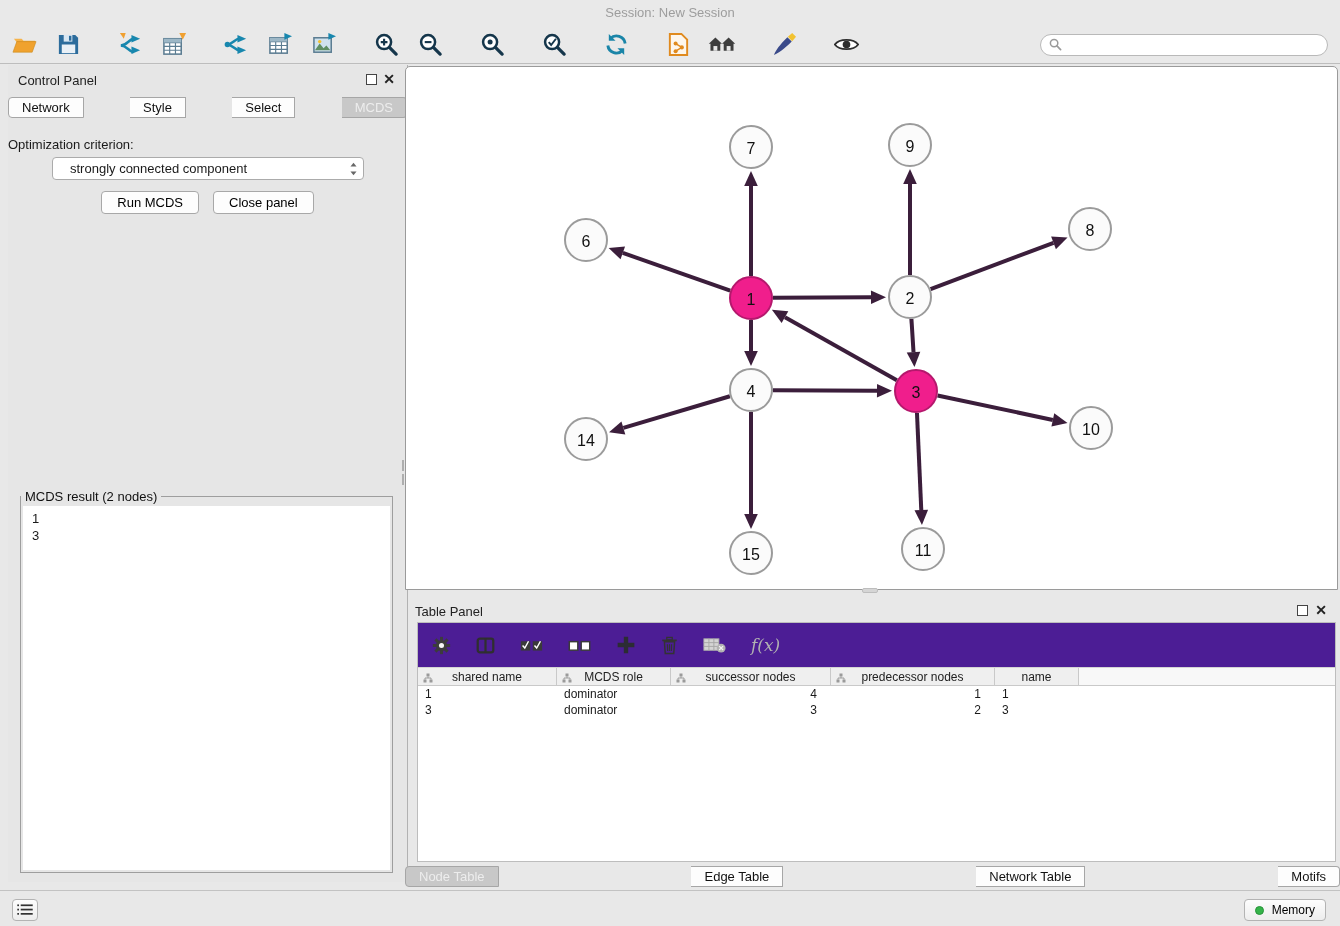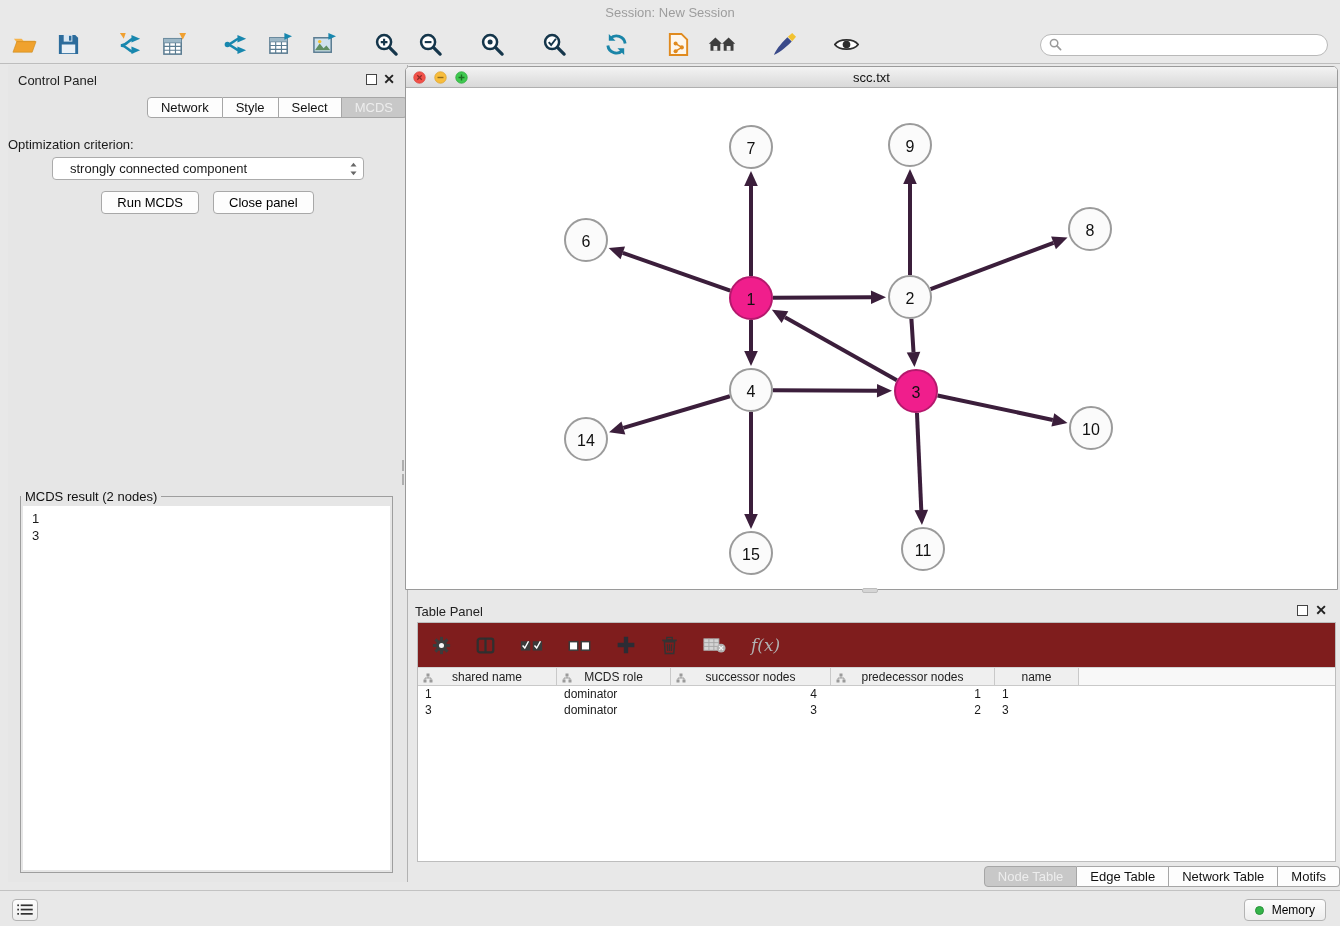--- a/index.html
+++ b/index.html
@@ -19,21 +19,21 @@
   .searchbox svg{width:13px;height:13px}
 
   
   .control-panel{position:absolute;left:8px;top:65px;width:400px;height:817px;background:#e6e6e6;border-right:1px solid #b2b2b2}
   .panel-header{position:relative;height:30px}
   .panel-title{position:absolute;left:10px;top:8px;font-size:13px;color:#222}
   .float-btn{position:absolute;top:9px;width:11px;height:11px;border:1.6px solid #444;background:#fff;cursor:default}
   .close-btn{position:absolute;top:6px;font-size:14px;font-weight:bold;color:#222;cursor:default;line-height:16px}
   .cp-float{right:30px}.cp-close{right:12px}
 
-  .seg-row{display:flex;justify-content:flex-end}
+  .seg-row{display:flex;justify-content:space-between}
   .cp-tabs{position:absolute;left:0;top:32px;width:100%}
   .seg{border:1px solid #a6a6a6;border-left:none;background:#fdfdfd;padding:0 13px;height:21px;line-height:20px;font-size:13px;color:#111;cursor:default;white-space:nowrap}
   .seg:first-child{border-left:1px solid #a6a6a6;border-radius:4px 0 0 4px}
   .seg:last-child{border-radius:0 4px 4px 0}
   .seg.sel{background:#c8c8c8;color:#ededed}
 
   .opt-label{position:absolute;left:0;top:72px;width:100%;text-align:left;font-size:13px}
   .criterion-select{position:absolute;left:44px;top:92px;width:312px;height:23px;background:#fff;border:1px solid #ababab;border-radius:4px;display:flex;align-items:center;padding-left:17px;font-size:13px}
   .criterion-select .stepper{margin-left:auto;margin-right:5px;display:flex;align-items:center}
   .btn-row{position:absolute;left:0;top:126px;width:100%;display:flex;justify-content:center;gap:14px}
@@ -48,21 +48,21 @@
   .net-titlebar{position:relative;height:21px;background:linear-gradient(#f3f3f3,#d9d9d9);border-bottom:1px solid #b0b0b0;border-radius:4px 4px 0 0}
   .net-title{position:absolute;left:0;width:100%;text-align:center;top:3px;font-size:13px;color:#111}
   .lights{position:absolute;left:7px;top:4px;display:flex;gap:8px}
   .lights svg{width:13px;height:13px}
   .net-canvas{position:absolute;left:0;top:21px;width:931px;height:501px;background:#fff}
 
   
   .table-panel{position:absolute;left:405px;top:596px;width:935px;height:294px}
   .tp-float{right:32px}.tp-close{right:13px}
   .table-box{position:absolute;left:12px;top:26px;width:919px;height:240px;background:#fff;border:1px solid #bdbdbd}
-  .table-toolbar{height:44px;background:#7f1d1d;display:flex;align-items:center;padding-left:14px;gap:25px}
+  .table-toolbar{height:44px;background:#4c1d95;display:flex;align-items:center;padding-left:14px;gap:25px}
   .tt-btn{background:none;border:none;padding:0;display:flex;align-items:center;cursor:default}
   .fx{font-family:"DejaVu Serif","Liberation Serif",serif;font-style:italic;font-size:17px;color:#b2b2b2}
   .thead{display:flex;height:19px;background:#efefef;border-top:1px solid #d4d4d4;border-bottom:1px solid #c9c9c9;font-size:12px}
   .th{position:relative;border-right:1px solid #c9c9c9;display:flex;align-items:center;justify-content:center;color:#222}
   .th .sorticon{position:absolute;left:5px;top:4px}
   .th-fill{flex:1;background:#f8f8f8;border-right:none}
   .c0{width:139px}.c1{width:114px}.c2{width:160px}.c3{width:164px}.c4{width:84px}
   .trow{display:flex;height:16px;font-size:12px;align-items:center}
   .tcell{padding-left:7px;overflow:hidden;white-space:nowrap}
   .tcell.right{text-align:right;padding-right:14px;padding-left:0}
@@ -250,37 +250,20 @@
     </div>
   </fieldset>
 </div>
 
 <div class="splitter-grip">
     <i></i>
     <i></i>
   </div>
 
 <div class="network-window">
-  <div class="net-titlebar">
-    <div class="lights">
-      <svg viewBox="0 0 14 14">
-          <circle cx="7" cy="7" r="6.2" fill="#f25149" stroke="#d6453e" stroke-width="0.8"></circle>
-          <path d="M4.6 4.6l4.8 4.8M9.4 4.6L4.6 9.4" stroke="#8c2b26" stroke-width="1.3"></path>
-        </svg>
-      <svg viewBox="0 0 14 14">
-          <circle cx="7" cy="7" r="6.2" fill="#f8bd3c" stroke="#dba32f" stroke-width="0.8"></circle>
-          <path d="M3.8 7h6.4" stroke="#8f6a1c" stroke-width="1.5"></path>
-        </svg>
-      <svg viewBox="0 0 14 14">
-          <circle cx="7" cy="7" r="6.2" fill="#3fc94f" stroke="#2fa83e" stroke-width="0.8"></circle>
-          <path d="M7 3.8v6.4M3.8 7h6.4" stroke="#1d7024" stroke-width="1.5"></path>
-        </svg>
-    </div>
-    <div class="net-title">scc.txt</div>
-  </div>
   <svg class="net-canvas" viewBox="0 0 931 501">
       <line x1="345" y1="188" x2="345" y2="98" stroke="#3b1e3b" stroke-width="4"></line>
       <polygon points="345,83 351.8,98 338.2,98" fill="#3b1e3b"></polygon>
       <line x1="324.2449403778676" y1="202.7042820722201" x2="216.79306023923473" y2="164.9333181447007" stroke="#3b1e3b" stroke-width="4"></line>
       <polygon points="202.64188322414446,159.9589650121235 219.04810032600307,158.51811789785978 214.5380201524664,171.34851839154163" fill="#3b1e3b"></polygon>
       <line x1="366.9995649035371" y1="209.86163795658152" x2="465.00077130736605" y2="209.2452781678782" stroke="#3b1e3b" stroke-width="4"></line>
       <polygon points="480.0004746506868,209.15094041100198 465.0435377571499,216.04514368351695 464.9580048575822,202.44541265223947" fill="#3b1e3b"></polygon>
       <line x1="345" y1="232" x2="345" y2="263" stroke="#3b1e3b" stroke-width="4"></line>
       <polygon points="345,278 338.2,263 351.8,263" fill="#3b1e3b"></polygon>
       <line x1="504" y1="187" x2="504" y2="96" stroke="#3b1e3b" stroke-width="4"></line>

